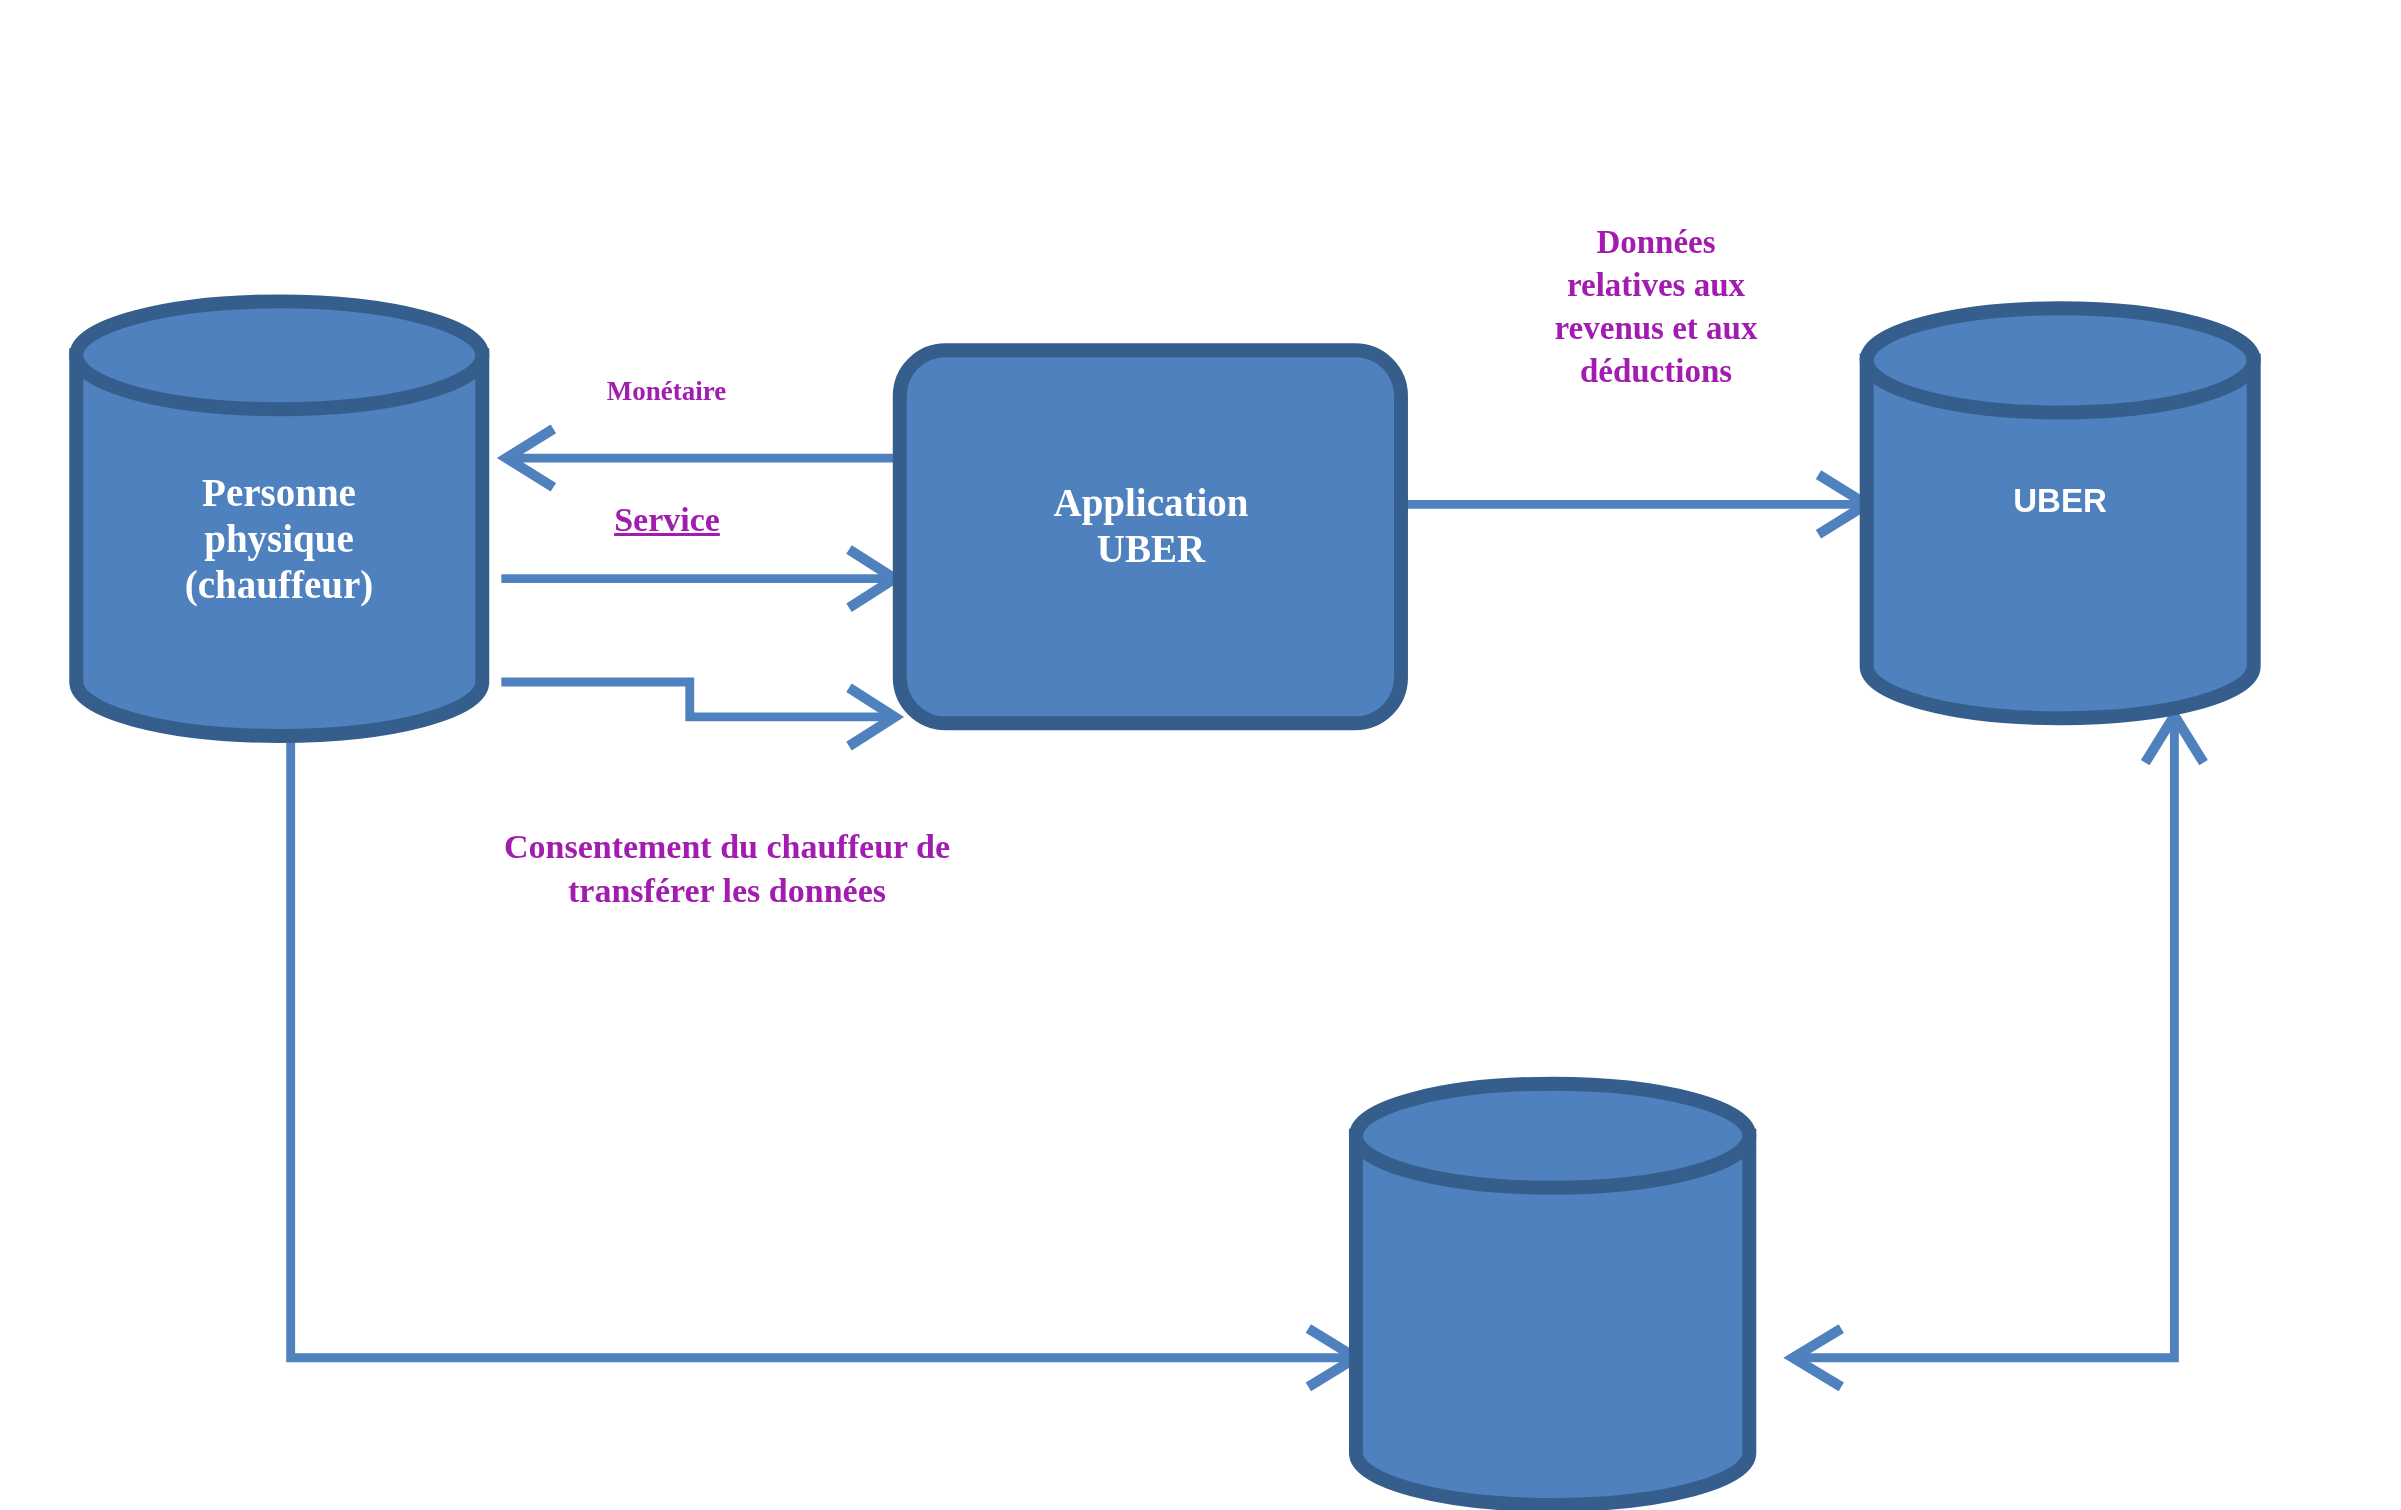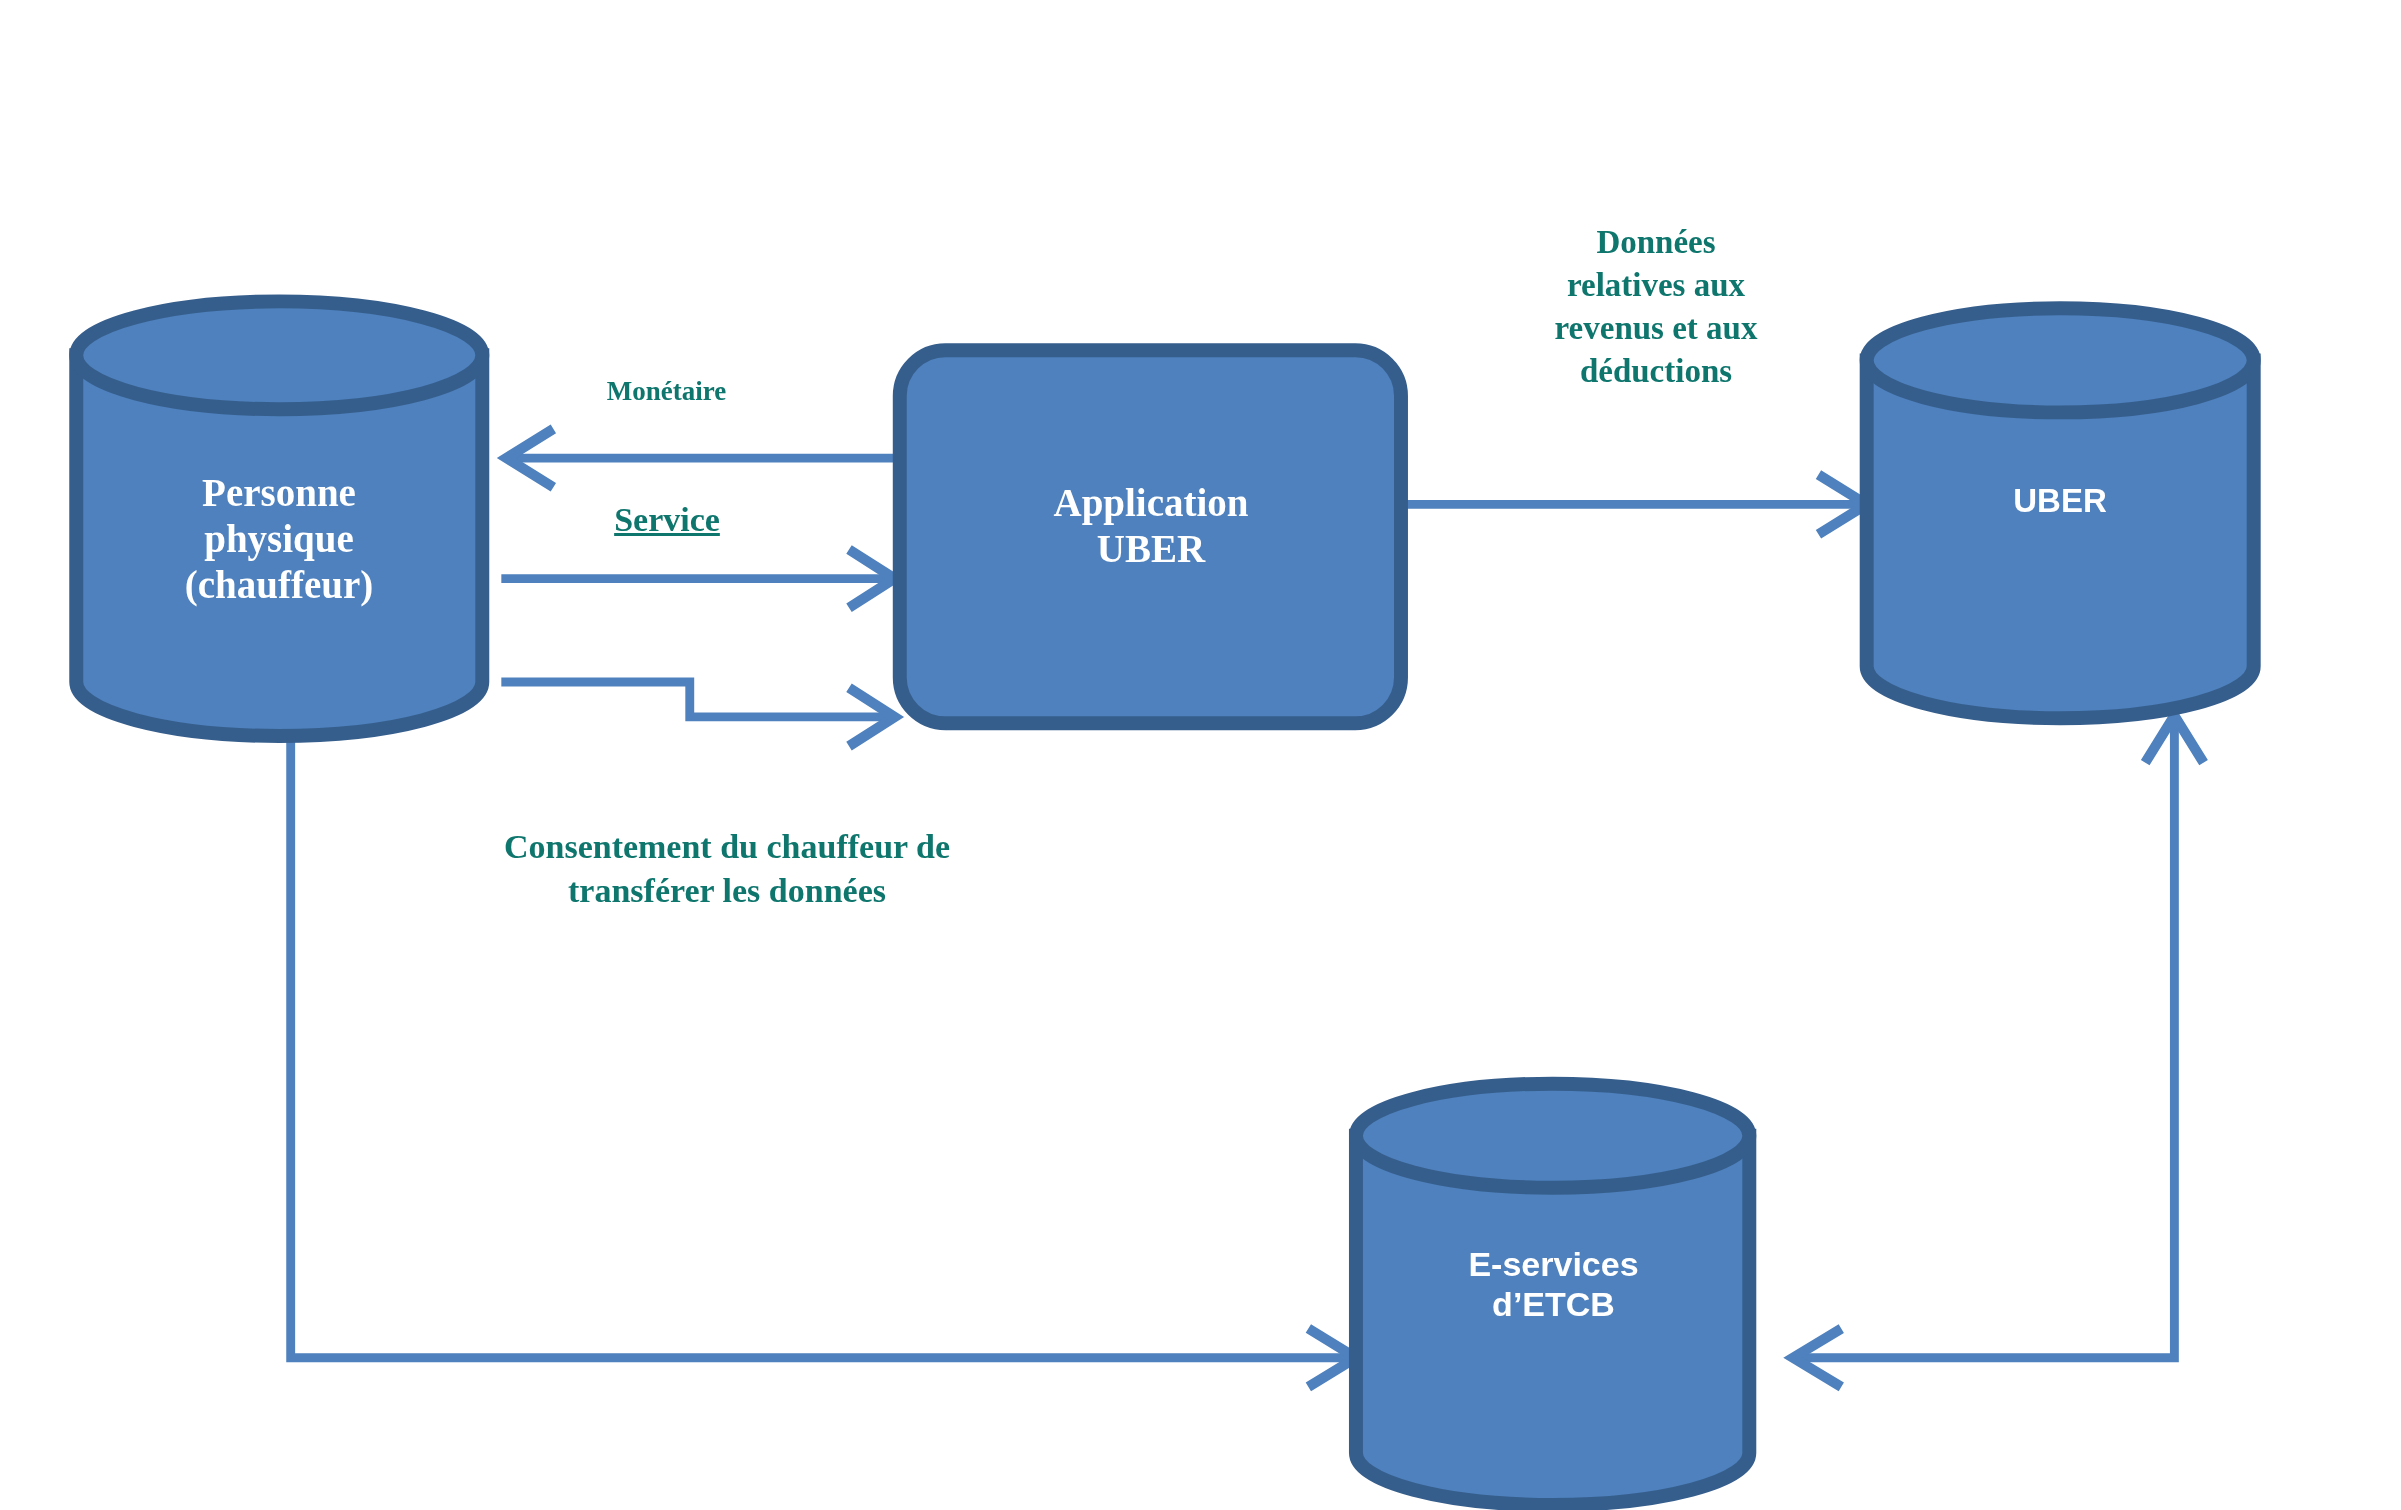--- a/index.html
+++ b/index.html
@@ -36,21 +36,21 @@
   .node-label.serif {
     font-family: "Liberation Serif", "DejaVu Serif", serif;
     font-weight: bold;
   }
   .node-label.sans {
     font-family: "Liberation Sans", "DejaVu Sans", sans-serif;
     font-weight: bold;
   }
   .edge-label {
     position: absolute;
-    color: #0f766e;
+    color: #a21caf;
     font-family: "Liberation Serif", "DejaVu Serif", serif;
     font-weight: bold;
     text-align: center;
     line-height: 1.30;
     white-space: pre-line;
     pointer-events: none;
   }
 </style>
 </head>
 <body>
@@ -115,22 +115,20 @@
 
   <div class="node-label serif" style="left:95px; top:470px; width:368px; font-size:39px;">Personne
 physique
 (chauffeur)</div>
 
   <div class="node-label serif" style="left:908px; top:444px; width:486px; font-size:39px;margin-top:36px;">Application
 UBER</div>
 
   <div class="node-label sans" style="left:1878px; top:482px; width:364px; font-size:33px;">UBER</div>
 
-  <div class="node-label sans" style="left:1368px; top:1244px; width:371px; font-size:34px;">E-services
-d’ETCB</div>
 
   <div class="edge-label" style="left:533px; top:374px; width:267px; font-size:27px;">Monétaire</div>
 
   <div class="edge-label" style="left:543px; top:498px; width:248px; font-size:34px;text-decoration:underline;">Service</div>
 
   <div class="edge-label" style="left:1472px; top:221px; width:368px; font-size:33px;">Données
 relatives aux
 revenus et aux
 déductions</div>
 

